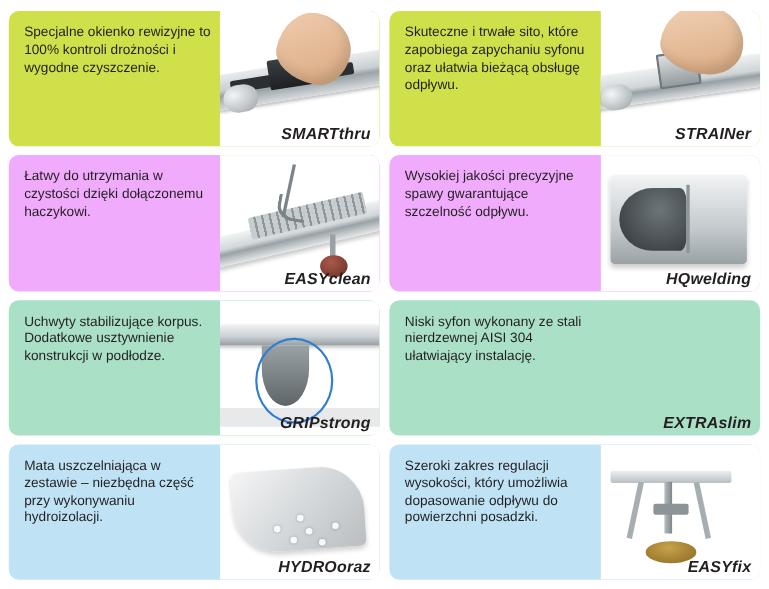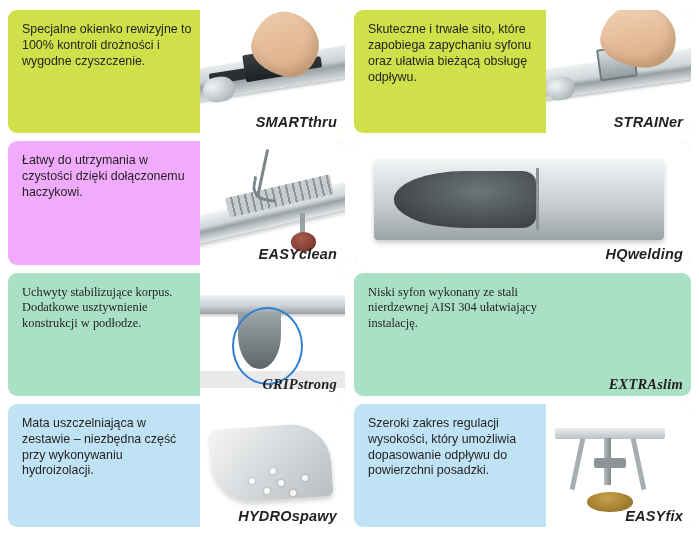--- a/index.html
+++ b/index.html
@@ -61,21 +61,21 @@
     letter-spacing: .2px;
     white-space: nowrap;
     margin-top: 30px;
   }
   .brand .b1 { color: #231f20; }
   .brand .b2 { color: #231f20; font-weight: bold; }
 
   
   .theme-green { background: #cfe04a; }
   .theme-blue  { background: #f0abfc; }
-  .theme-mint  { background: #a9e0c6; font-family: Liberation Serif, serif; }
+  .theme-mint  { background: #a9e0c6; }
   .theme-sky   { background: #bfe3f5; }
 
   
   .photo {
     position: absolute;
     inset: 0;
   }
   .photo.white { background: #ffffff; }
 
   
@@ -397,20 +397,23 @@
       <div class="hook2"></div>
       <div class="leg"></div>
       <div class="foot"></div>
     </div>
     <div class="brand">
       <span class="b1">EASY</span><span class="b2">clean</span>
     </div>
   </div>
 
   <div class="card theme-blue">
+    <div class="text">
+      <p>Wysokiej jakości precyzyjne spawy gwarantujące szczelność odpływu.</p>
+    </div>
     <div class="art a4">
       <div class="photo white"></div>
       <div class="body"></div>
       <div class="cut"></div>
       <div class="seam"></div>
     </div>
     <div class="brand">
       <span class="b1">HQ</span><span class="b2">welding</span>
     </div>
   </div>
@@ -448,21 +451,21 @@
       <div class="photo white"></div>
       <div class="sheetmat"></div>
       <div class="drop" style="left:34%;top:60%"></div>
       <div class="drop" style="left:44%;top:68%"></div>
       <div class="drop" style="left:54%;top:62%"></div>
       <div class="drop" style="left:62%;top:70%"></div>
       <div class="drop" style="left:48%;top:52%"></div>
       <div class="drop" style="left:70%;top:58%"></div>
     </div>
     <div class="brand">
-      <span class="b1">HYDRO</span><span class="b2">spawy</span>
+      <span class="b1">HYDRO</span><span class="b2">oraz</span>
     </div>
   </div>
 
   <div class="card theme-sky">
     <div class="text">
       <p>Szeroki zakres regulacji wysokości, który umożliwia dopasowanie odpływu do powierzchni posadzki.</p>
     </div>
     <div class="art a8">
       <div class="photo white"></div>
       <div class="plate"></div>

